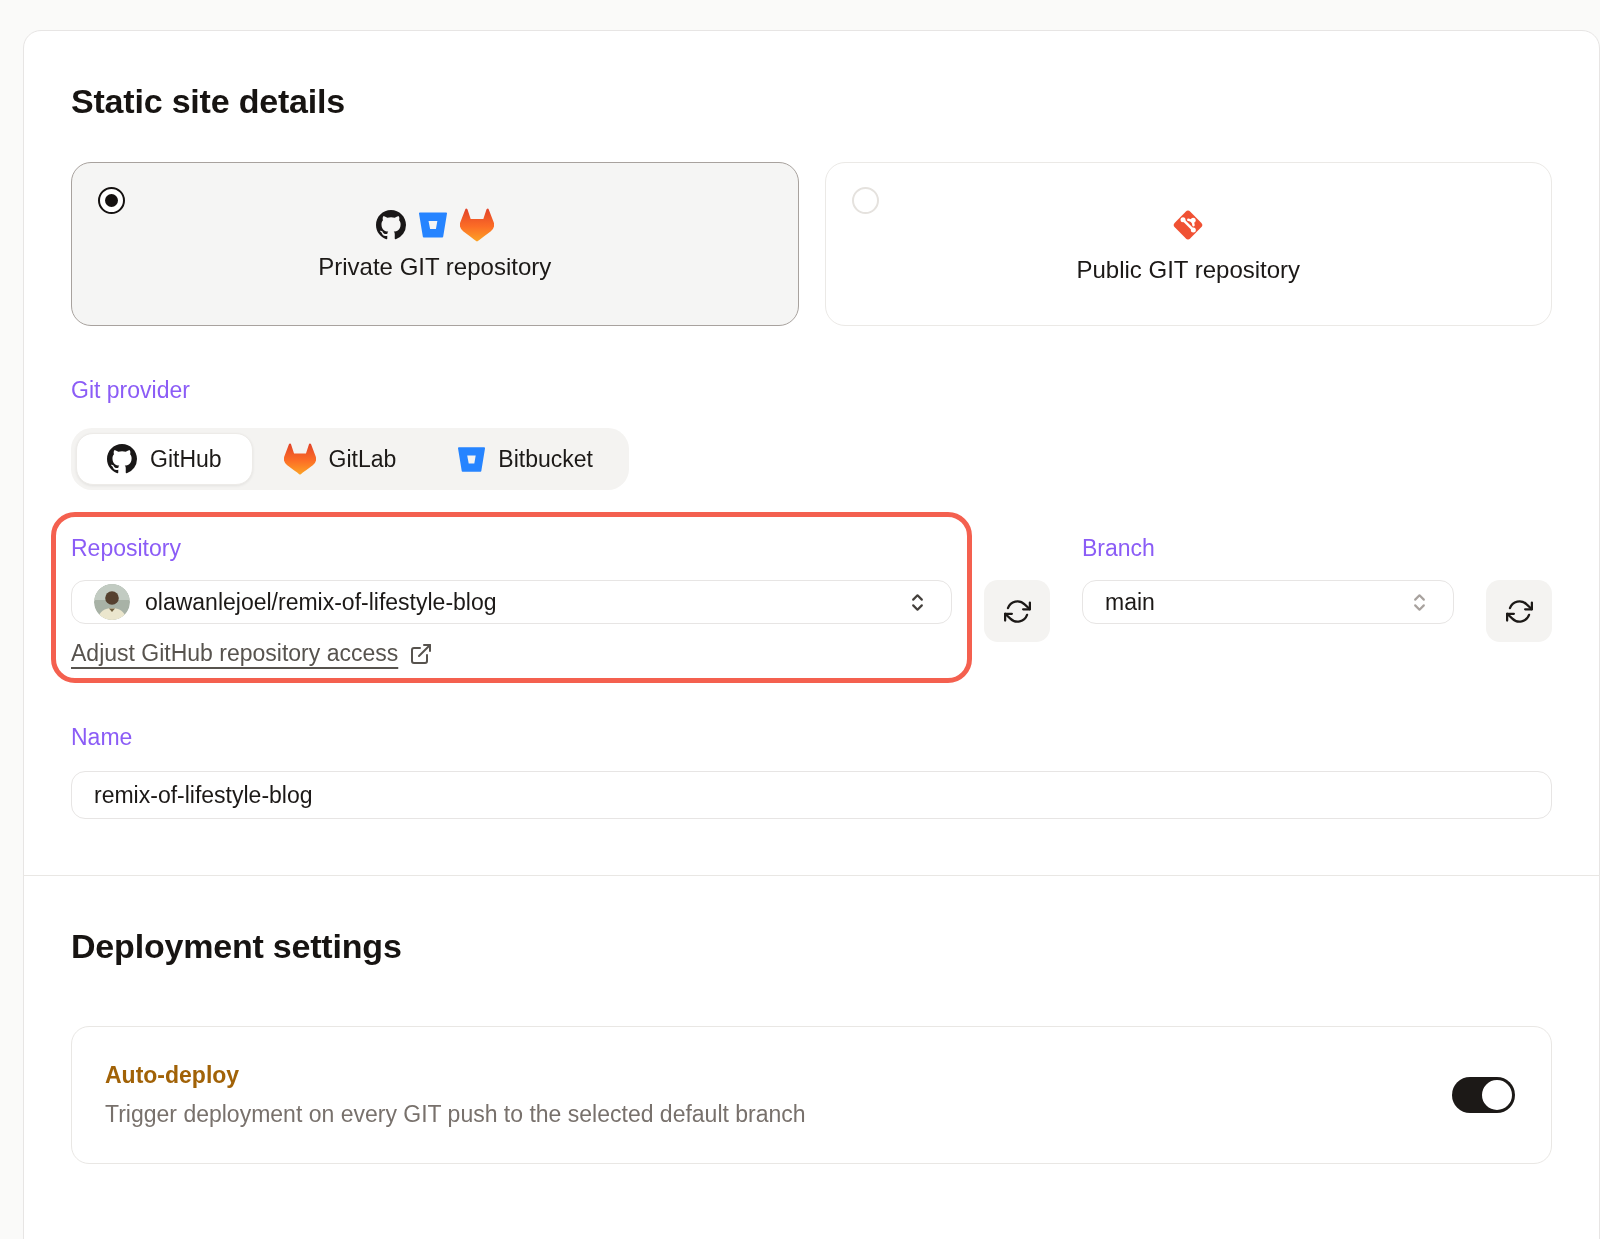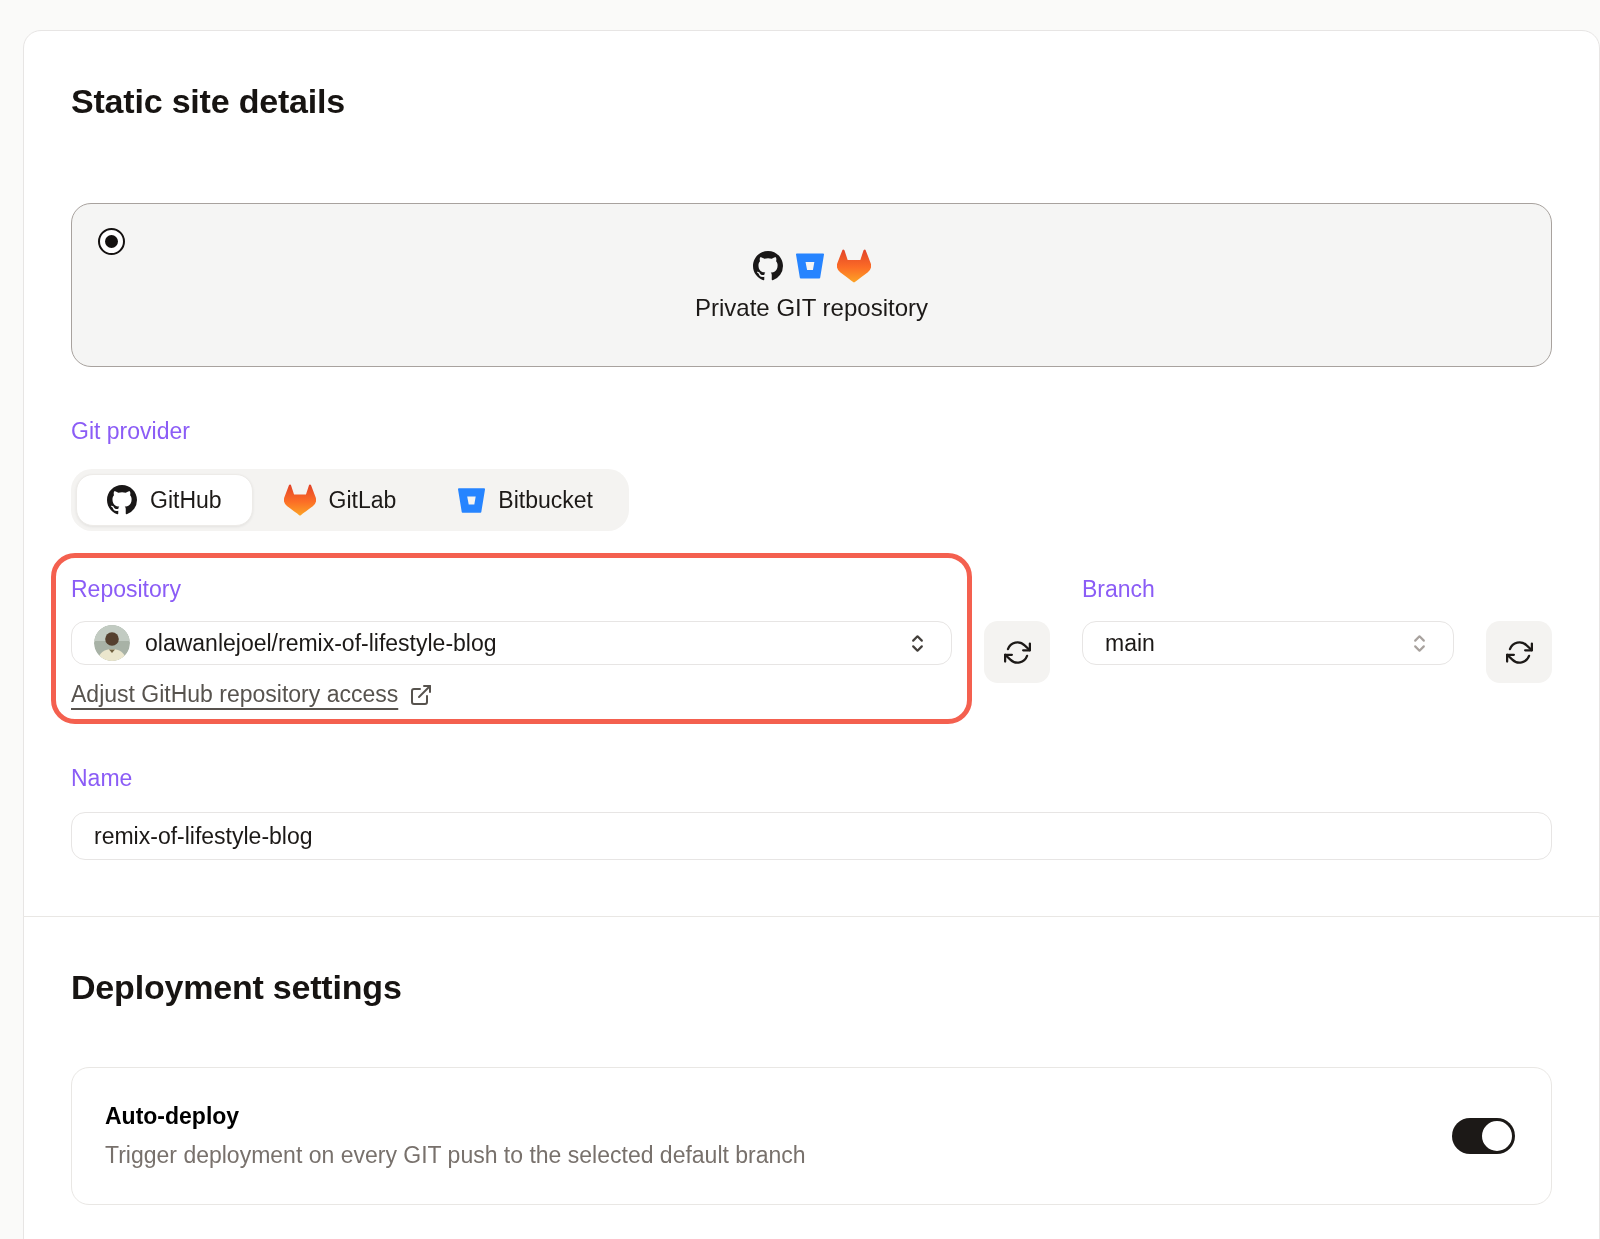--- a/index.html
+++ b/index.html
@@ -21,21 +21,21 @@
     padding: 50px 47px 0 47px;
   }
   h1.section-title {
     font-size: 34px;
     font-weight: 700;
     line-height: 40px;
     letter-spacing: -0.2px;
     color: #171412;
   }
   
-  .options-row { display: flex; gap: 26px; margin-top: 82px; }
+  .options-row { display: flex; gap: 26px; margin-top: 41px; }
   .option-card {
     flex: 1; height: 164px;
     border-radius: 20px;
     position: relative;
     display: flex; align-items: center; justify-content: center;
     cursor: pointer;
   }
   .option-card.selected { background: #f5f5f4; border: 1.5px solid #a8a29e; }
   .option-card.unselected { background: #ffffff; border: 1.5px solid #ebe9e6; }
   .radio { position: absolute; left: 26px; top: 24px; width: 27px; height: 27px; border-radius: 50%; background:#fff; }
@@ -106,21 +106,21 @@
   }
   .divider { margin: 56px -48px 0 -48px; border: none; border-top: 1px solid #e9e7e4; }
   .dep-title { margin-top: 50px; }
   
   .auto-card {
     margin-top: 60px; height: 138px;
     border: 1.5px solid #e9e7e4; border-radius: 18px;
     display: flex; align-items: center; justify-content: space-between;
     padding: 0 36px 0 33px; background:#fff;
   }
-  .auto-title { font-size: 23px; font-weight: 700; color:#000000; }
+  .auto-title { font-size: 23px; font-weight: 700; color:#a16207; }
   .auto-desc { font-size: 23px; color: #78716c; margin-top: 12px; }
   .toggle {
     width: 63px; height: 36px; border-radius: 18px;
     background: #1c1917; position: relative; flex: none; cursor: pointer;
     border: none;
   }
   .toggle-knob {
     position: absolute; right: 1px; top: 1px;
     width: 34px; height: 34px; border-radius: 50%;
     background: #fff; border: 2.5px solid #1c1917;
@@ -160,20 +160,42 @@
                   </linearGradient>
                 </defs>
                 <path fill="url(#glgA)" d="m23.6 9.593-.033-.086L20.3.98a.851.851 0 0 0-.336-.405.875.875 0 0 0-1 .054.875.875 0 0 0-.29.44l-2.206 6.748H7.533L5.327 1.07a.857.857 0 0 0-.29-.441.875.875 0 0 0-1-.054.86.86 0 0 0-.336.405L.434 9.502l-.033.086a6.066 6.066 0 0 0 2.012 7.01l.011.009.03.021 4.976 3.727 2.462 1.863 1.5 1.132a1.009 1.009 0 0 0 1.22 0l1.499-1.132 2.461-1.863 5.006-3.75.013-.01a6.068 6.068 0 0 0 2.01-7.002Z"></path>
               </svg>
           </span>
         </div>
         <div class="option-label">Private GIT repository</div>
       </div>
     </div>
 
+    <div class="option-card unselected">
+      <span class="radio off"></span>
+      <div class="option-inner">
+        <div class="option-icons">
+          <span style="display:flex">
+            <svg width="40" height="40" viewBox="0 0 24 24">
+              <rect x="5.4" y="5.4" width="13.2" height="13.2" rx="2" transform="rotate(45 12 12)" fill="#F05133"></rect>
+              <g stroke="#fff" stroke-width="1.5" fill="none" stroke-linecap="round">
+                <path d="M8.8 8.6l6.3 6.3"></path>
+                <path d="M12.2 8.9c1.9.2 3 1.3 3.1 3.2"></path>
+              </g>
+              <g fill="#fff">
+                <circle cx="9" cy="8.8" r="1.5"></circle>
+                <circle cx="15.2" cy="15" r="1.5"></circle>
+                <circle cx="15.1" cy="9.1" r="1.5"></circle>
+              </g>
+            </svg>
+          </span>
+        </div>
+        <div class="option-label">Public GIT repository</div>
+      </div>
+    </div>
   </div>
 
   
   <label class="field-label gp-label">Git provider</label>
   <div class="segmented">
     <button class="seg-item active">
       <span style="display:flex">
         <svg width="30" height="30" viewBox="0 0 24 24">
             <path fill="#191717" d="M12 0C5.37 0 0 5.37 0 12c0 5.31 3.435 9.795 8.205 11.385.6.105.825-.255.825-.57 0-.285-.015-1.23-.015-2.235-3.015.555-3.795-.735-4.035-1.41-.135-.345-.72-1.41-1.23-1.695-.42-.225-1.02-.78-.015-.795.945-.015 1.62.87 1.845 1.23 1.08 1.815 2.805 1.305 3.495.99.105-.78.42-1.305.765-1.605-2.67-.3-5.46-1.335-5.46-5.925 0-1.305.465-2.385 1.23-3.225-.12-.3-.54-1.53.12-3.18 0 0 1.005-.315 3.3 1.23.96-.27 1.98-.405 3-.405s2.04.135 3 .405c2.295-1.56 3.3-1.23 3.3-1.23.66 1.65.24 2.88.12 3.18.765.84 1.23 1.905 1.23 3.225 0 4.605-2.805 5.625-5.475 5.925.435.375.81 1.095.81 2.22 0 1.605-.015 2.895-.015 3.3 0 .315.225.69.825.57A12.02 12.02 0 0 0 24 12c0-6.63-5.37-12-12-12z"></path>
           </svg>

